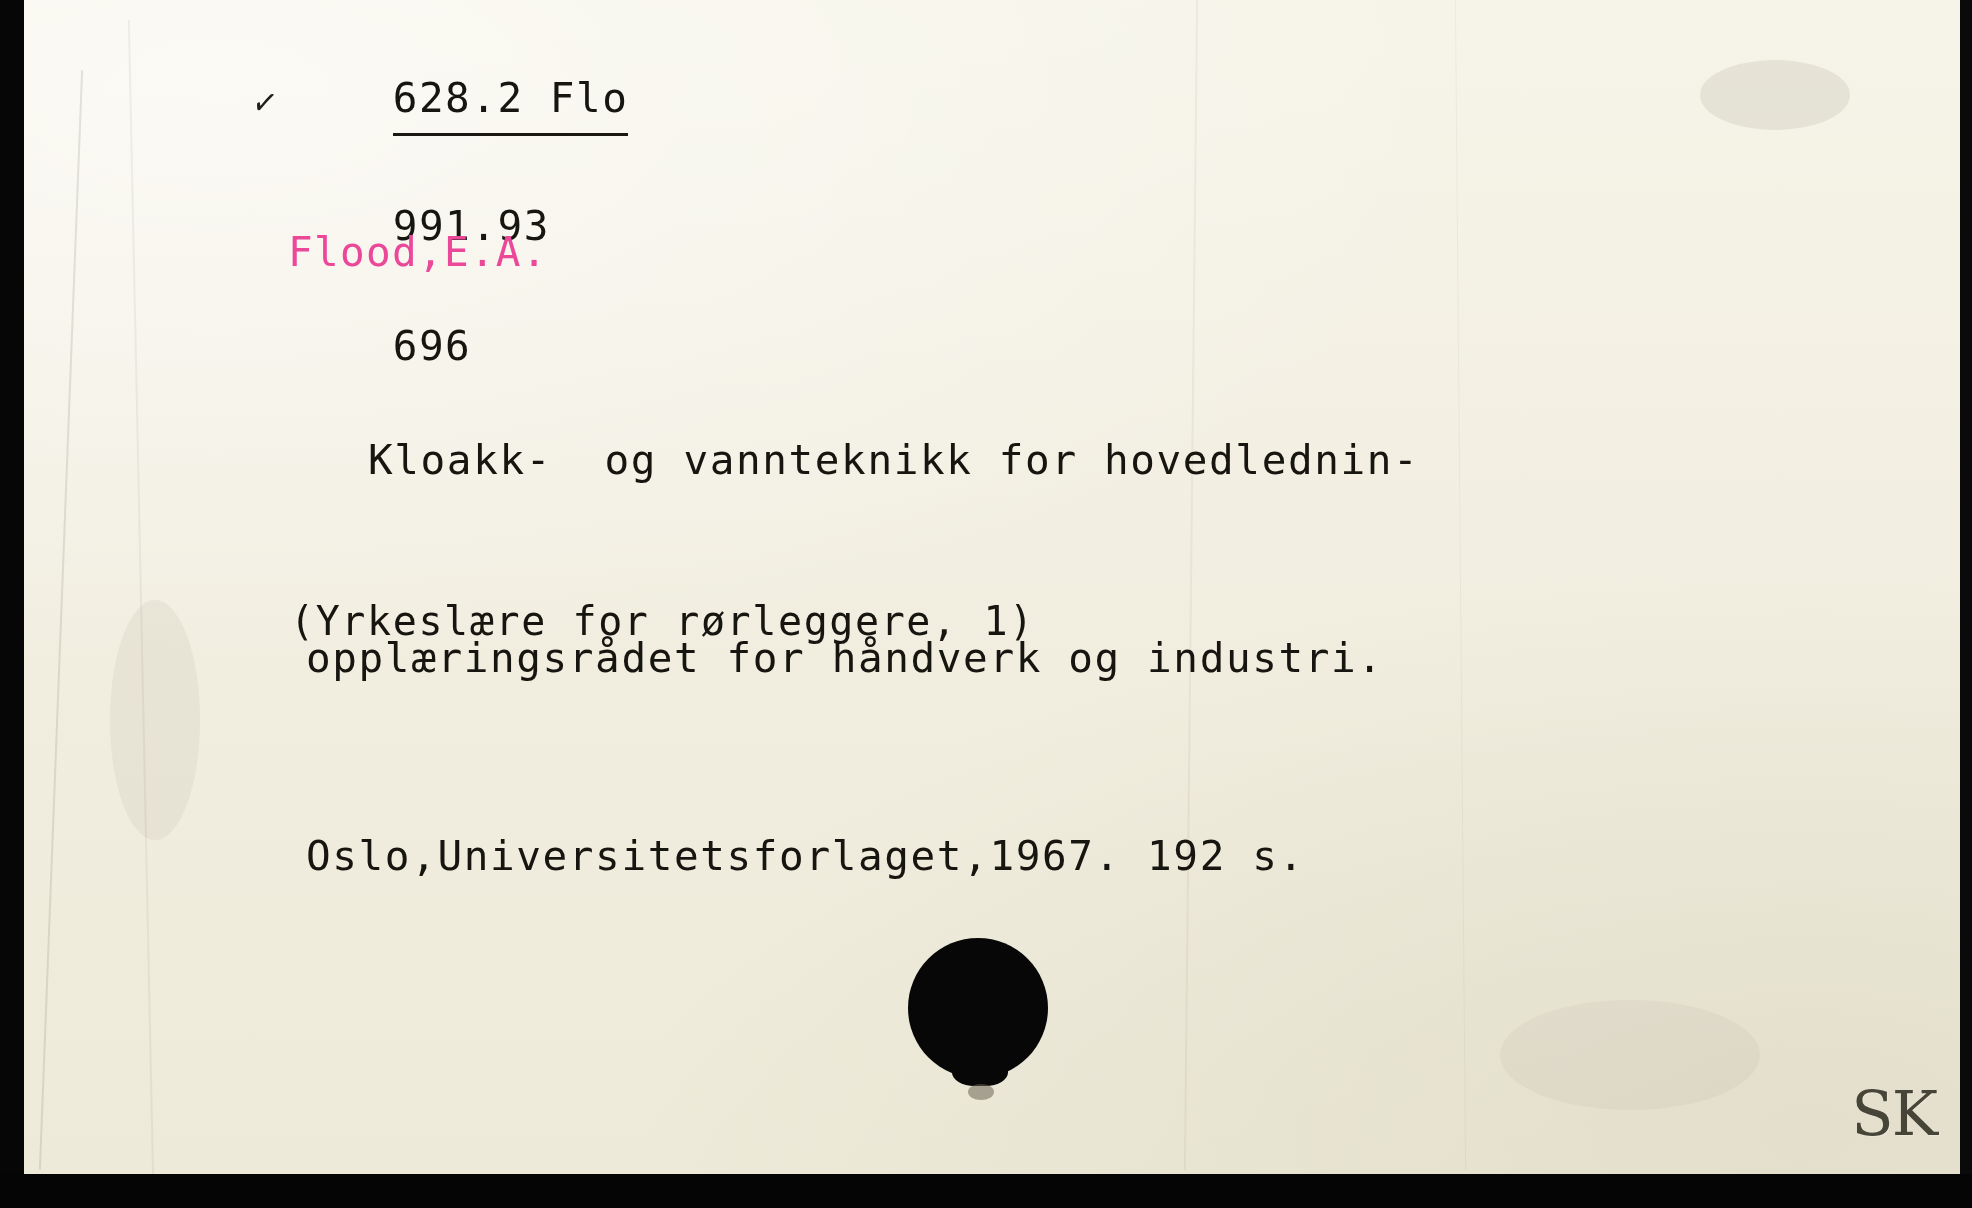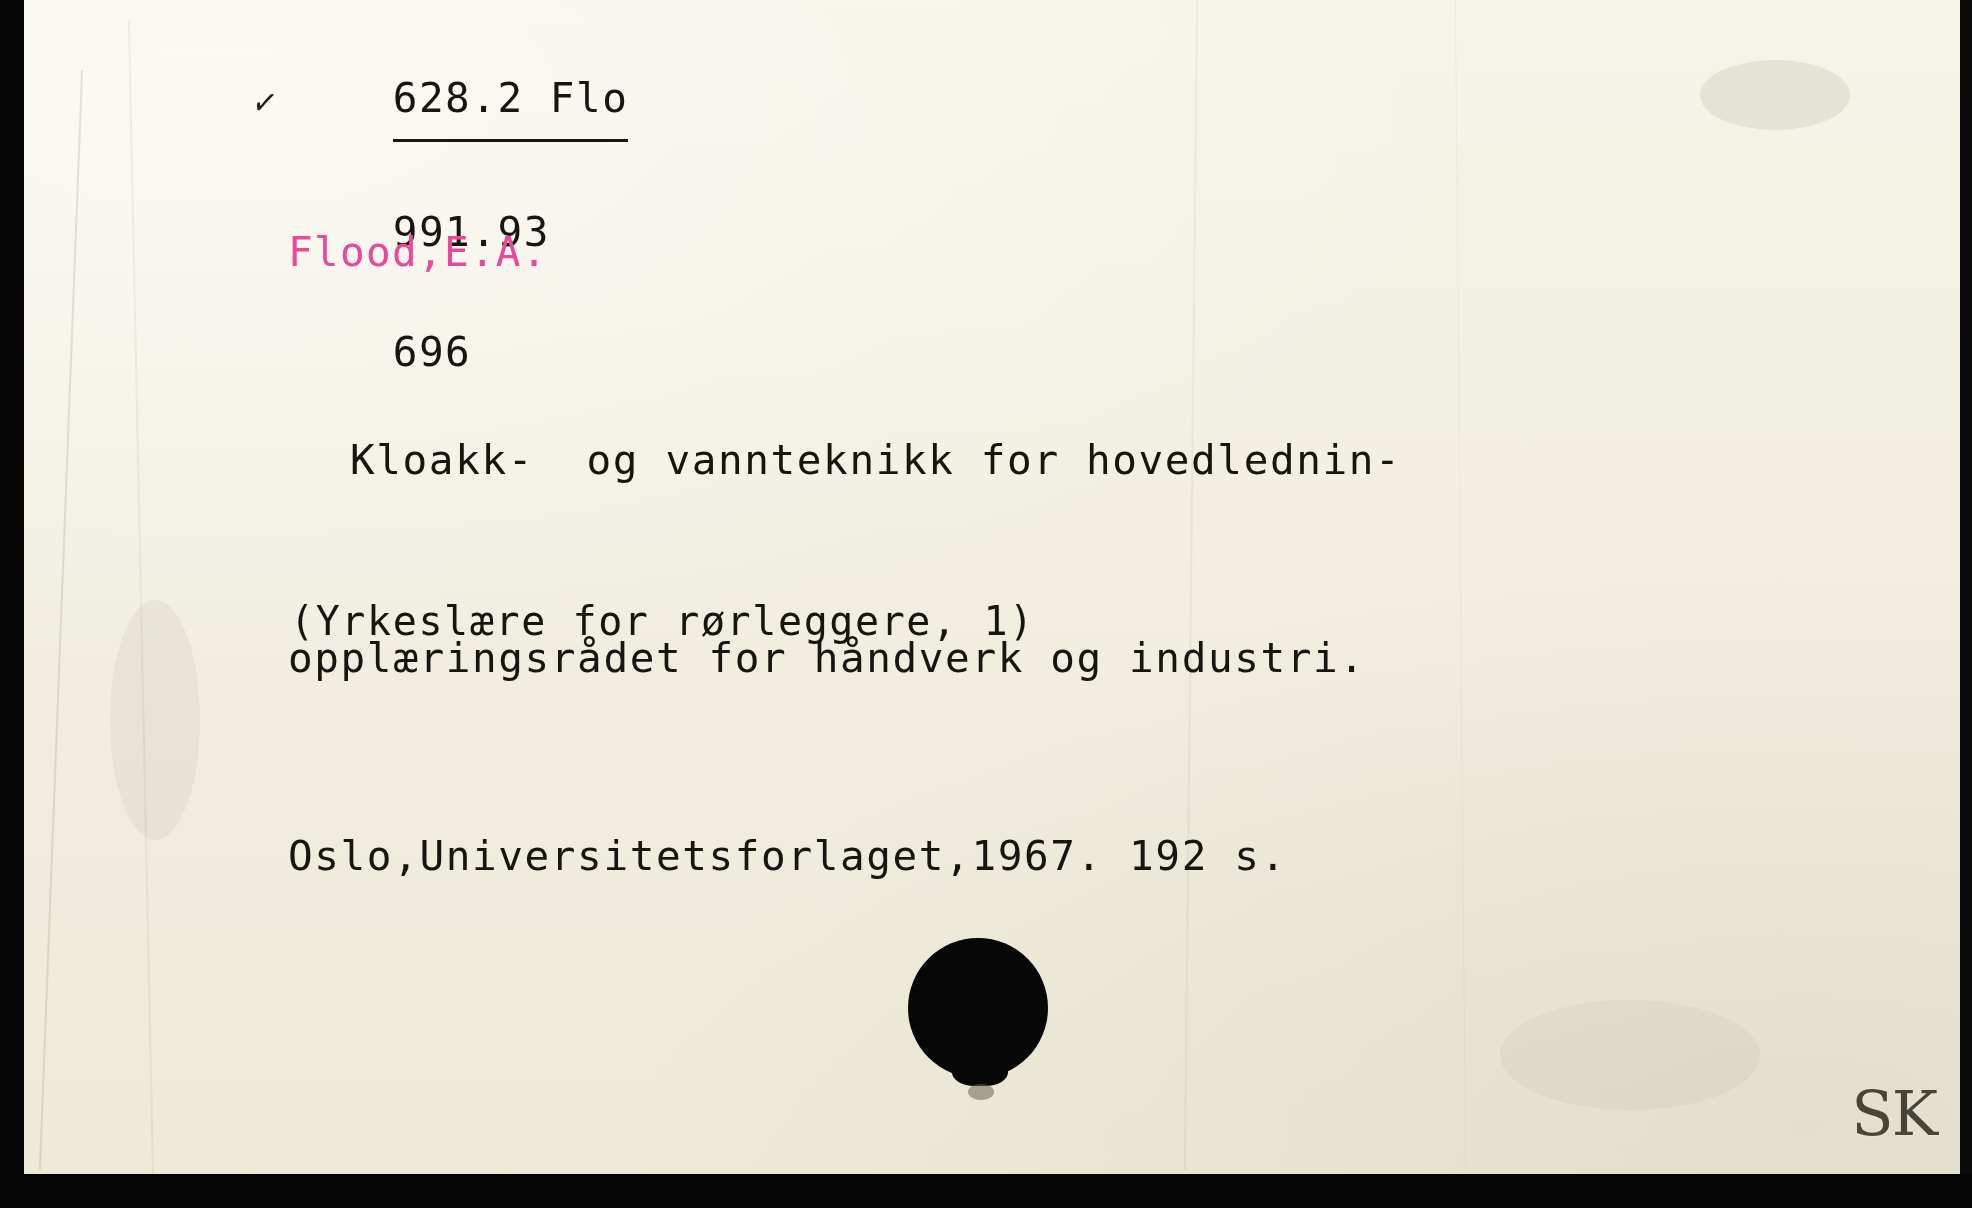--- a/index.html
+++ b/index.html
@@ -79,37 +79,38 @@
   }
   .crease.c1 { left: 60px;  top: 70px;  width: 2px; height: 1100px; transform: rotate(2.2deg); }
   .crease.c2 { left: 140px; top: 20px;  width: 2px; height: 1160px; transform: rotate(-1.2deg); opacity: .5; }
   .crease.c3 { left: 1190px; top: 0px;  width: 2px; height: 1170px; transform: rotate(0.6deg); opacity: .45; }
   .crease.c4 { left: 1460px; top: 0px;  width: 1px; height: 1170px; transform: rotate(-0.5deg); opacity: .4; }
 
   .line {
     white-space: pre;
     display: block;
     height: 62px;
+    margin-left: 18px;
   }
 
   
   .callnum {
     position: absolute;
     left: 288px;
     top: 8px;
     font-size: 41px;
     line-height: 60px;
     color: #17150f;
     letter-spacing: 1.5px;
     white-space: pre;
   }
   .callnum .underlined {
     display: inline-block;
     border-bottom: 3px solid #1a1810;
-    padding-bottom: 11px;
+    padding-bottom: 5px;
   }
   .check-mark {
     position: absolute;
     left: 253px;
     top: 78px;
     font-size: 40px;
     color: #23201a;
     transform: rotate(12deg) scaleX(0.8);
   }
 

